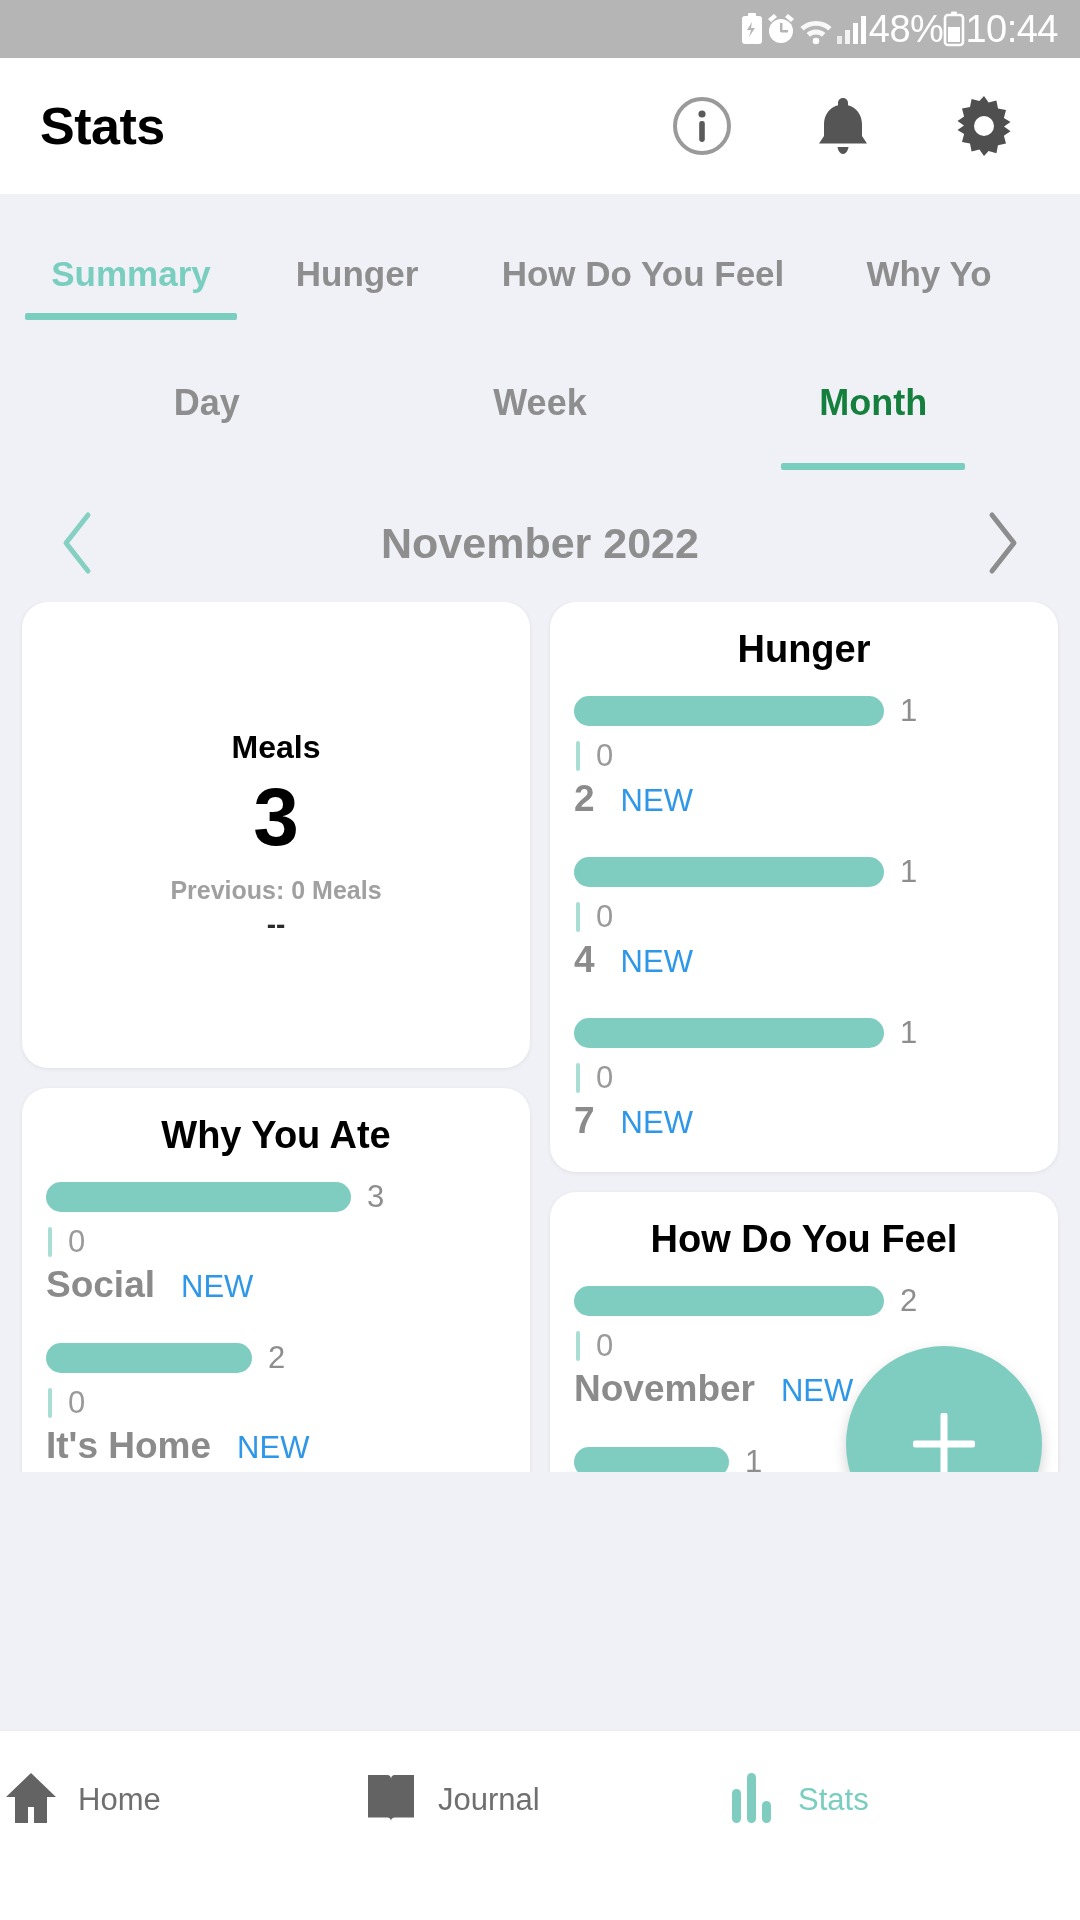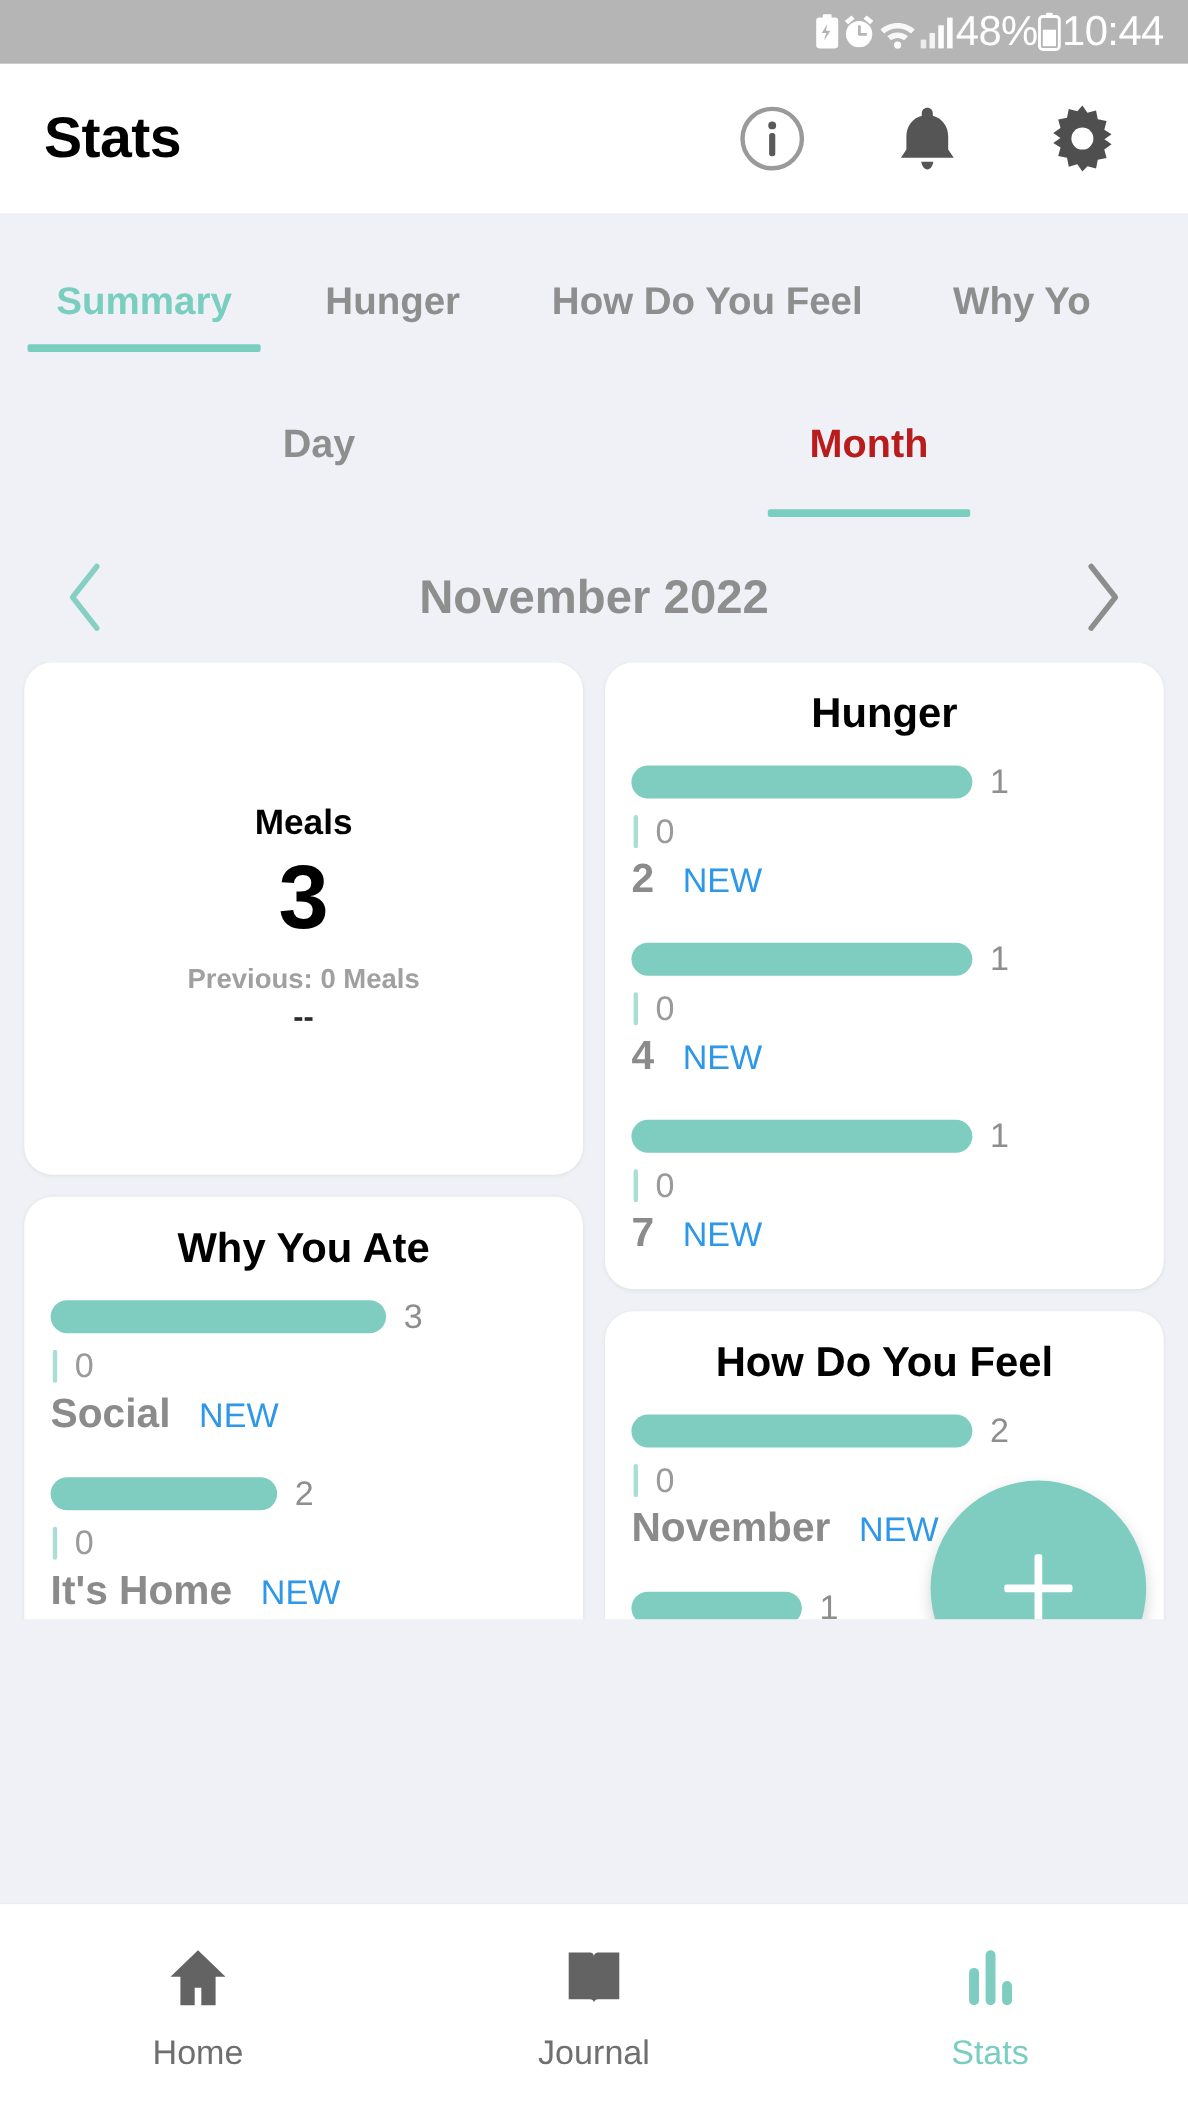--- a/index.html
+++ b/index.html
@@ -97,21 +97,21 @@
   }
   .period{
     flex:1;
     text-align:center;
     font-size:36px;
     font-weight:700;
     color:#8e8e8e;
     position:relative;
     padding-top:28px;
   }
-  .period.active{ color:#b91c1c; }
+  .period.active{ color:#15803d; }
   .period.active::after{
     content:"";
     position:absolute;
     left:50%; transform:translateX(-50%);
     bottom:14px;
     width:184px; height:7px;
     background:#79cec0;
     border-radius:2px;
   }
 
@@ -232,21 +232,20 @@
     height:190px;
     background:#ffffff;
     display:flex;
     align-items:flex-start;
     padding-top:38px;
     border-top:1px solid #ececec;
   }
   .nav-item{
     flex:1;
     display:flex;
-    flex-direction:column;
     align-items:center;
     gap:16px;
     text-align:right;
   }
   .nav-item .nlabel{ font-size:31px; color:#6f6f6f; }
   .nav-item.active .nlabel{ color:#79cec0; }
 </style>
 </head>
 <body>
 
@@ -320,20 +319,21 @@
 
 <div class="tabbar">
   <div class="tab t0 active">Summary</div>
   <div class="tab t1">Hunger</div>
   <div class="tab t2">How Do You Feel</div>
   <div class="tab t3">Why Yo</div>
 </div>
 
 <div class="periodbar">
   <div class="period">Day</div>
+  <div class="period">Week</div>
   <div class="period active">Month</div>
 </div>
 
 <div class="monthnav">
   <span class="arrow">
     <svg width="44" height="66" viewBox="0 0 44 66">
         <path d="M32 5L10 33l22 28" fill="none" stroke="#86d0c3" stroke-width="5" stroke-linecap="round" stroke-linejoin="round"></path>
       </svg>
   </span>
   <div class="label">November 2022</div>

